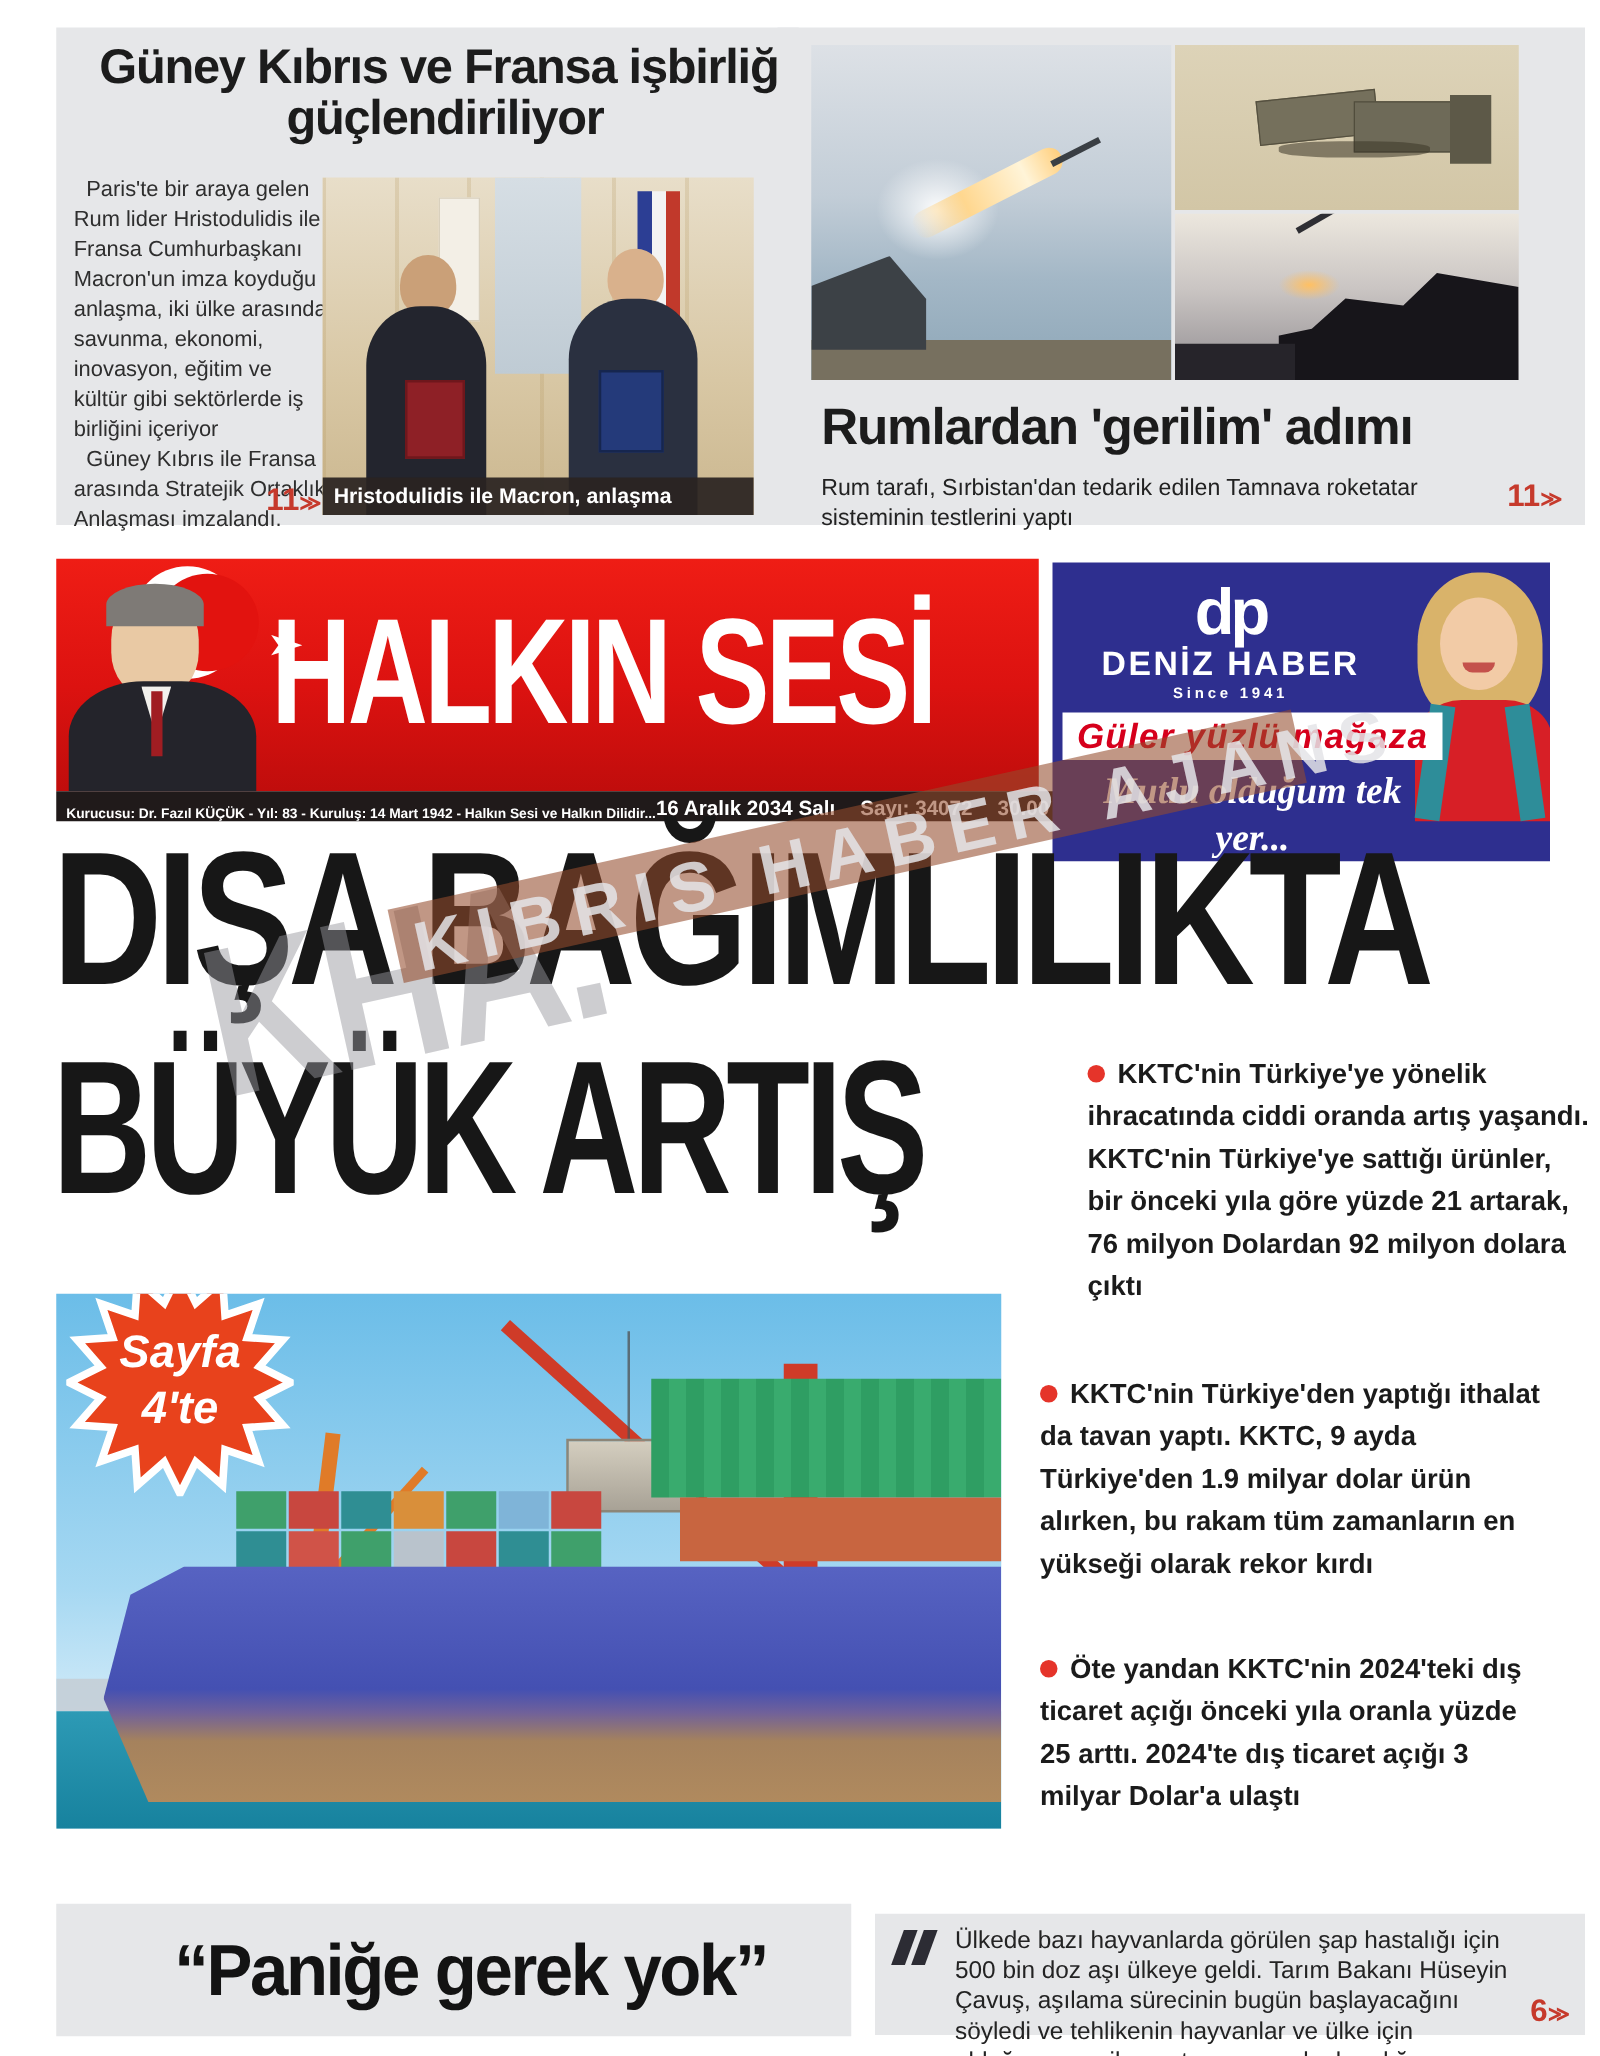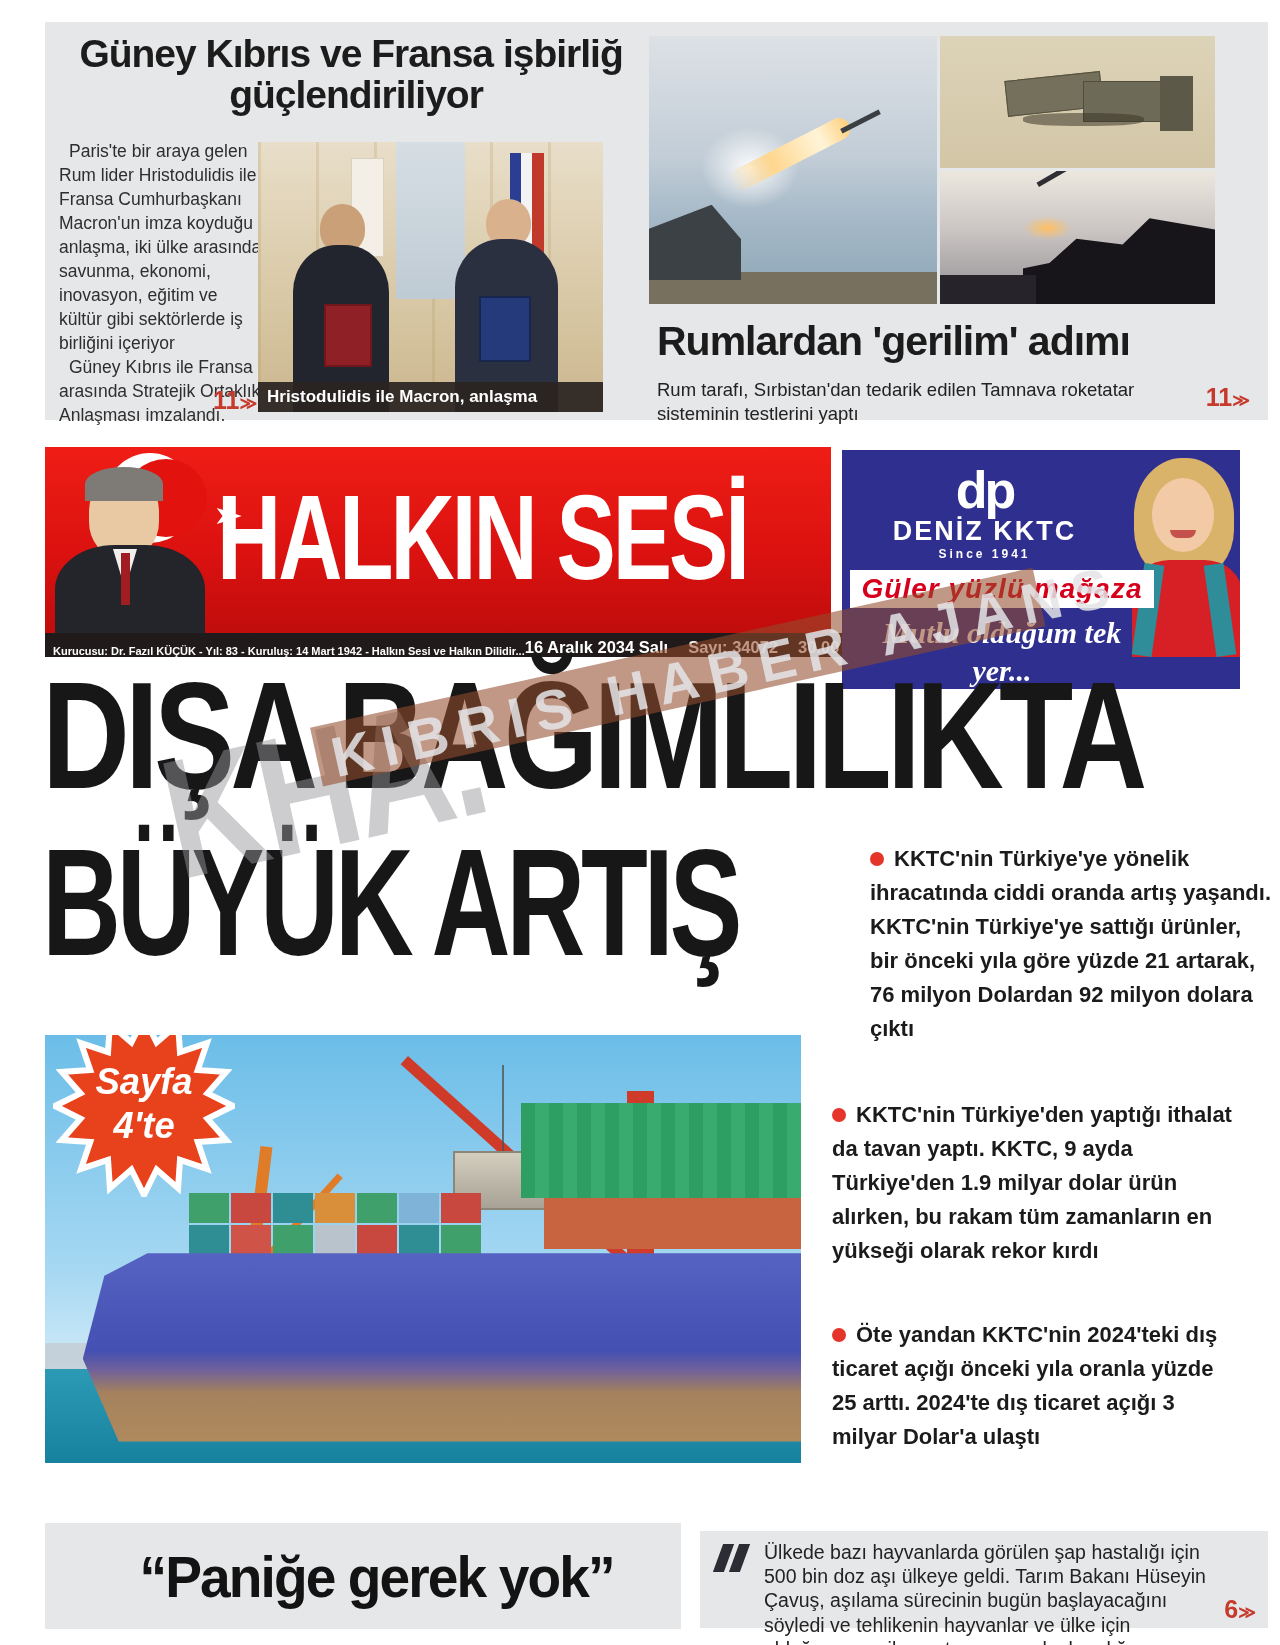--- a/index.html
+++ b/index.html
@@ -142,21 +142,21 @@
     <div class="ph" style="right:-4px;top:6px;width:120px;height:201px;">
       <div class="ph" style="left:10px;top:2px;width:100px;height:120px;background:#d9b36a;border-radius:48% 48% 40% 40%;"></div>
       <div class="ph" style="left:28px;top:22px;width:62px;height:74px;background:#f2cba6;border-radius:50%;"></div>
       <div class="ph" style="left:46px;top:74px;width:26px;height:8px;border-radius:0 0 20px 20px;background:#c4514b;"></div>
       <div class="ph" style="left:8px;top:104px;width:110px;height:97px;background:#d71f26;border-radius:34% 34% 0 0;"></div>
       <div class="ph" style="left:14px;top:108px;width:20px;height:92px;background:#2e8d99;transform:rotate(8deg);"></div>
       <div class="ph" style="left:86px;top:108px;width:20px;height:92px;background:#2e8d99;transform:rotate(-8deg);"></div>
     </div>
     <div class="abs" style="left:0;top:14px;width:285px;text-align:center;">
       <div class="ad-mono">dp</div>
-      <div class="ad-brand">DENİZ KKTC</div>
+      <div class="ad-brand">DENİZ HABER</div>
       <div class="ad-since">Since 1941</div>
     </div>
     <div class="abs ad-band" style="left:8px;top:120px;width:304px;height:38px;">
       <span>Güler yüzlü mağaza</span>
     </div>
     <div class="abs ad-slogan" style="left:12px;top:164px;width:296px;">Mutlu olduğum tek yer...</div>
   </div>
 
   <div class="abs bigline" style="left:42px;top:655px;transform:scaleX(.8);">DIŞA BAĞIMLILIKTA</div>
   <div class="abs bigline" style="left:42px;top:822px;transform:scaleX(.72);">BÜYÜK ARTIŞ</div>

